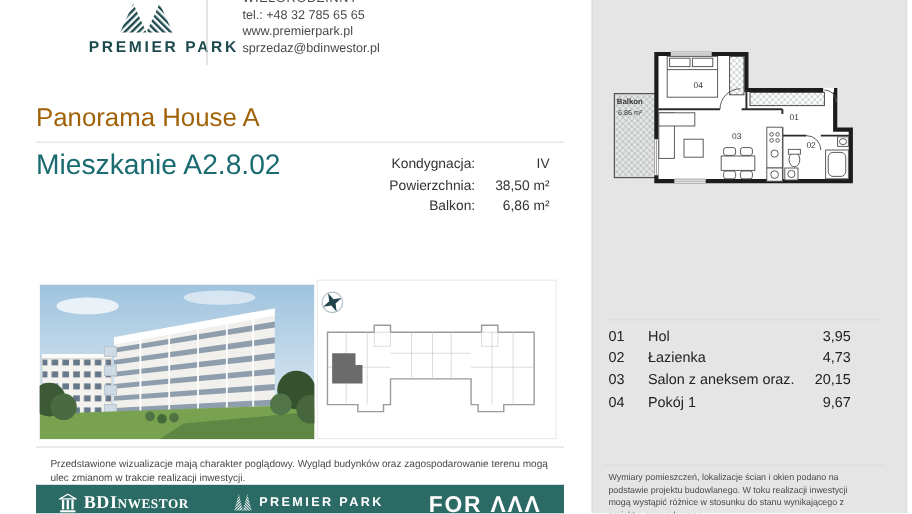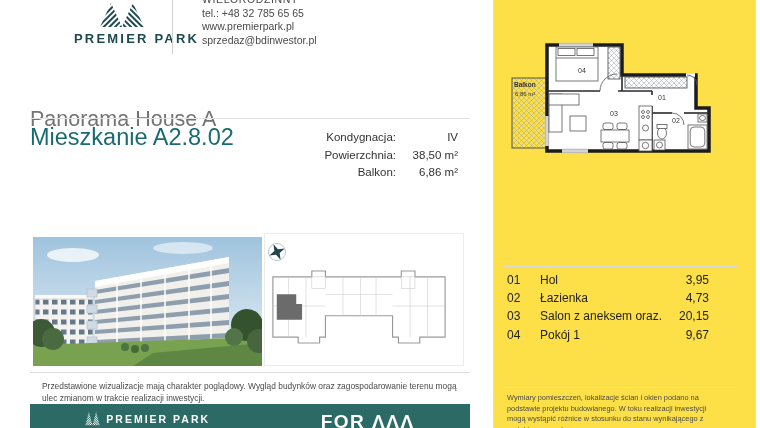--- a/index.html
+++ b/index.html
@@ -10,21 +10,21 @@
   
   .logo{left:74px;top:2px;width:96px;text-align:center;}
   .logo svg{display:block;margin:0 auto;}
   .brand-text{font-size:13px;font-weight:bold;letter-spacing:2.2px;color:#1d4a4e;margin-top:3px;white-space:nowrap;}
   .v-div{left:172px;top:0;width:1px;height:54px;background:#cfcfcf;}
   .contact{left:181px;top:-7px;font-size:10.5px;line-height:13.5px;color:#4a4a4a;}
   .contact div{white-space:nowrap;margin-left:21px;}
   .contact .cut{letter-spacing:.6px;}
 
   
-  .t1{left:30px;top:86px;font-size:21.5px;color:#737373;margin-top:21px;}
+  .t1{left:30px;top:86px;font-size:21.5px;color:#a16207;}
   .hr1{left:30px;top:118px;width:440px;height:1px;background:#e2e2e2;}
   .t2{left:30px;top:124px;font-size:23.5px;color:#1a6b71;}
 
   
   .params{left:288px;top:129px;width:170px;font-size:11.5px;color:#333;}
   .p-row{display:flex;justify-content:flex-end;line-height:17.5px;}
   .p-label{text-align:right;}
   .p-value{width:62px;text-align:right;}
 
   
@@ -36,21 +36,21 @@
           font-size:8.4px;line-height:11.5px;color:#4a4a4a;box-sizing:border-box;}
   .footer-bar{left:30px;top:404px;width:440px;height:34px;background:#2c6b65;display:flex;
               justify-content:space-around;align-items:flex-start;padding-top:7px;box-sizing:border-box;color:#fff;}
   .f-logo{display:flex;align-items:center;gap:6px;}
   .f-bdi{font-family:"Liberation Serif","DejaVu Serif",serif;font-size:15px;font-weight:600;
          letter-spacing:.5px;font-variant:small-caps;}
   .f-pp{font-size:10.5px;font-weight:bold;letter-spacing:2px;}
   .f-forma{font-size:19px;font-weight:bold;letter-spacing:1.5px;}
 
   
-  .right-panel{left:493px;top:0;width:263px;height:428px;border-left:1px solid #ddd;border-right:1px solid #ddd;box-sizing:border-box;background:#fde047;}
+  .right-panel{left:493px;top:0;width:263px;height:428px;border-left:1px solid #ddd;border-right:1px solid #ddd;box-sizing:border-box;background:#e5e5e5;}
   .rule{position:absolute;left:9px;right:18px;height:1px;background:#ddd;}
   .rule1{top:266px;}.rule2{top:387px;}
   .room-list{position:absolute;left:13px;top:271px;width:202px;}
   .room-row{display:flex;font-size:12px;line-height:18.2px;color:#222;}
   .r-no{width:33px;}
   .r-name{flex:1;}
   .r-area{text-align:center;}
   .r-disc{position:absolute;left:13px;top:393px;width:205px;font-size:7.4px;line-height:10.5px;color:#4a4a4a;}
   .plan-svg{position:absolute;left:10px;top:28px;}
 </style>
@@ -177,20 +177,32 @@
           <rect x="136" y="22" width="14" height="12" fill="none"></rect>
       </g>
       <path d="M8,40 h20 v10 h6 v16 h-26 z" fill="#6b6b6b"></path>
     </svg>
   </div>
 
   <div class="abs l-disc">Przedstawione wizualizacje mają charakter poglądowy. Wygląd budynków oraz zagospodarowanie terenu mogą ulec zmianom w trakcie realizacji inwestycji.</div>
 
   <div class="abs footer-bar">
     <div class="f-logo">
+      <svg width="15" height="17" viewBox="0 0 14 16">
+        <path d="M0.5,4.5 L7,0.8 L13.5,4.5 Z" fill="none" stroke="#fff" stroke-width="1"></path>
+        <g fill="#fff">
+          <rect x="2.4" y="5.2" width="1.8" height="7.5"></rect>
+            <rect x="6.1" y="5.2" width="1.8" height="7.5"></rect>
+          <rect x="9.8" y="5.2" width="1.8" height="7.5"></rect>
+            <rect x="1" y="13.4" width="12" height="1.6"></rect>
+        </g>
+      </svg>
+      <span class="f-bdi">BDInwestor</span>
+    </div>
+    <div class="f-logo">
       <svg width="15" height="15" viewBox="0 0 46 46">
         <defs>
           <pattern id="pw1" width="5" height="5" patternUnits="userSpaceOnUse" patternTransform="rotate(45)">
             <rect width="2.5" height="5" fill="#ffffff"></rect>
             </pattern>
           <pattern id="pw2" width="5" height="5" patternUnits="userSpaceOnUse" patternTransform="rotate(-45)">
             <rect width="2.5" height="5" fill="#ffffff"></rect>
             </pattern>
         </defs>
         <polygon points="1,44 12,2 23,44" fill="url(#pw1)"></polygon>

